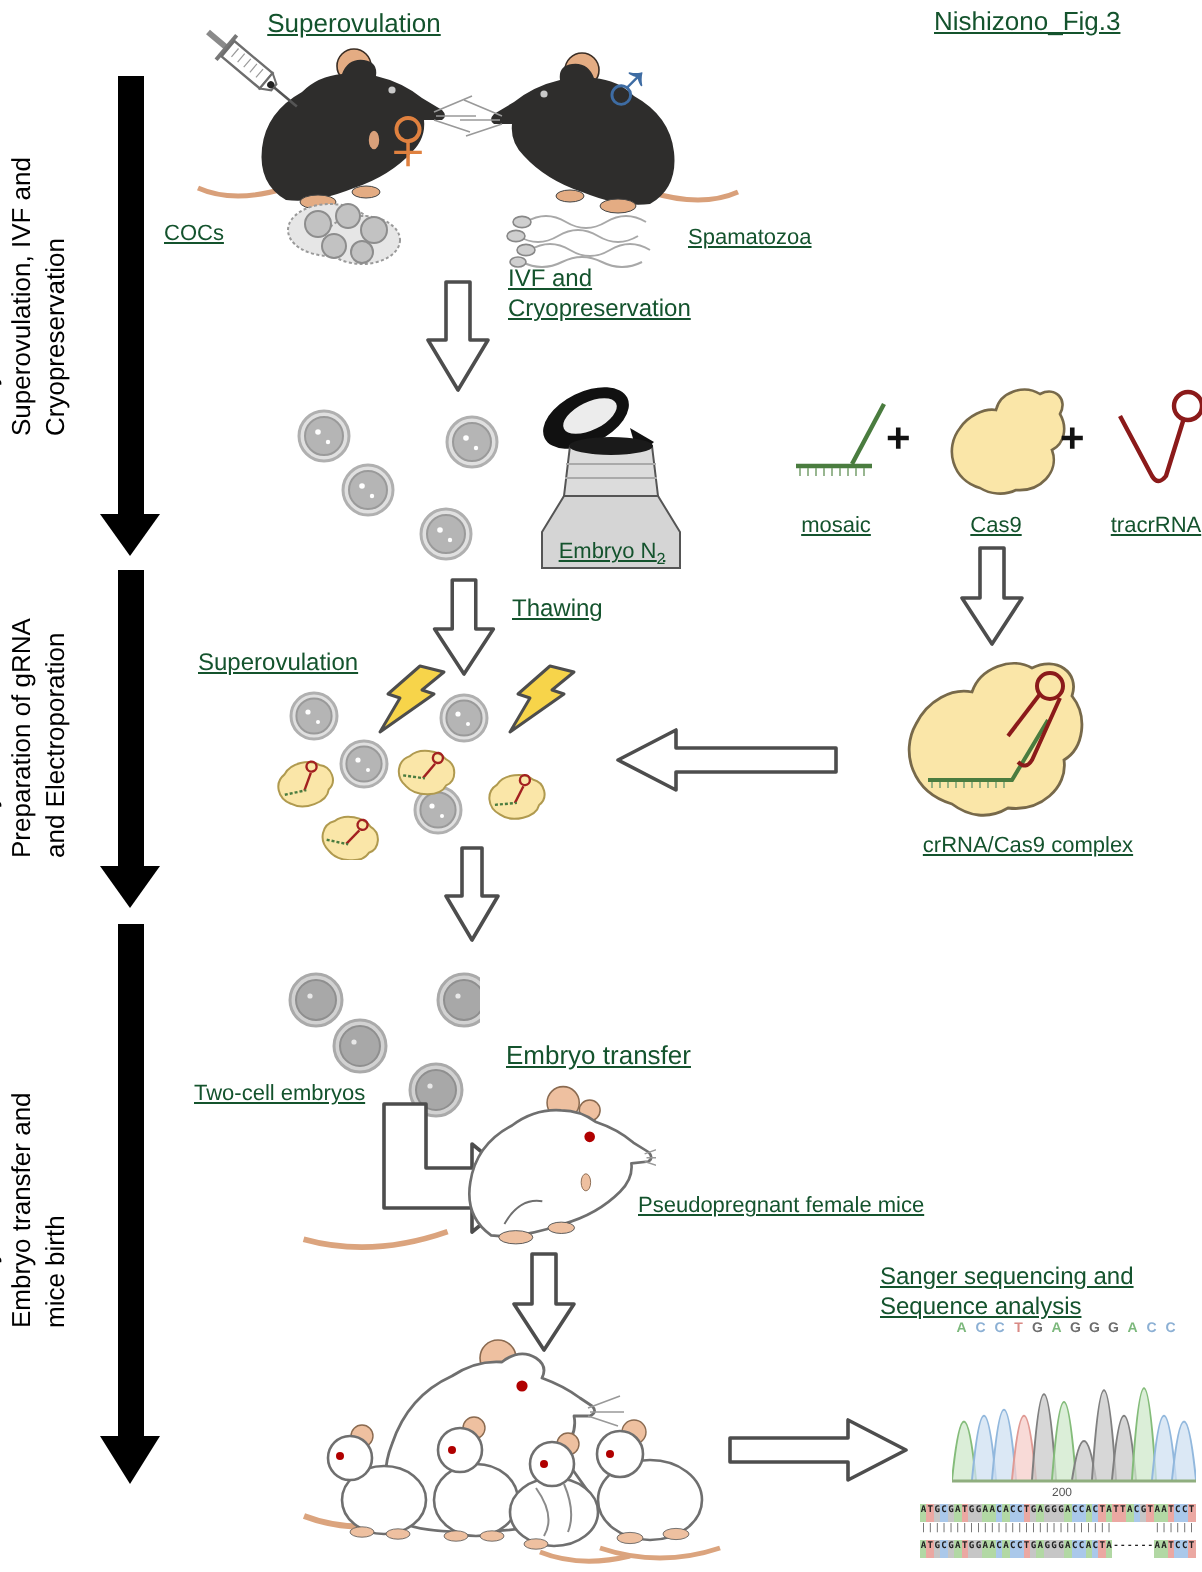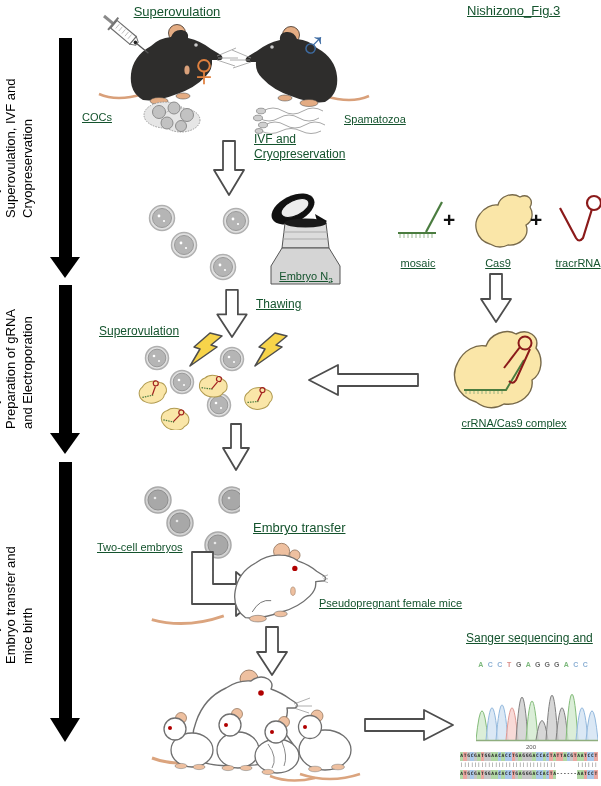--- a/index.html
+++ b/index.html
@@ -366,22 +366,23 @@
       <circle cx="155" cy="61" r="2" fill="#b00000"></circle>
       <ellipse cx="165" cy="103" rx="6.5" ry="2.8" fill="#eec0a0" stroke="#555" stroke-width="0.4"></ellipse>
       <ellipse cx="188" cy="101" rx="6.5" ry="2.8" fill="#eec0a0" stroke="#555" stroke-width="0.4"></ellipse>
     </g>
   </svg>
 
   <svg class="abs" style="left:364px;top:708px;" width="90" height="34" viewBox="0 0 90 34">
     <path d="M89,17 L60,2 V11 H1 V23 H60 V32 Z" fill="#fff" stroke="#4d4d4d" stroke-width="1.8" stroke-linejoin="round"></path>
   </svg>
 
-  <div class="lbl" style="left:466px;top:631px;font-size:12px;line-height:15px;">
+  <div class="lbl" style="left:440px;top:631px;font-size:12px;line-height:15px;">
     <div>Sanger sequencing and</div>
+    <div>Sequence analysis</div>
   </div>
 
   <div id="base-calls">
       <span style="color: rgb(124, 184, 124);">A</span>
       <span style="color: rgb(140, 176, 212);">C</span>
       <span style="color: rgb(140, 176, 212);">C</span>
       <span style="color: rgb(217, 138, 133);">T</span>
       <span style="color: rgb(110, 110, 110);">G</span>
       <span style="color: rgb(124, 184, 124);">A</span>
       <span style="color: rgb(110, 110, 110);">G</span>

